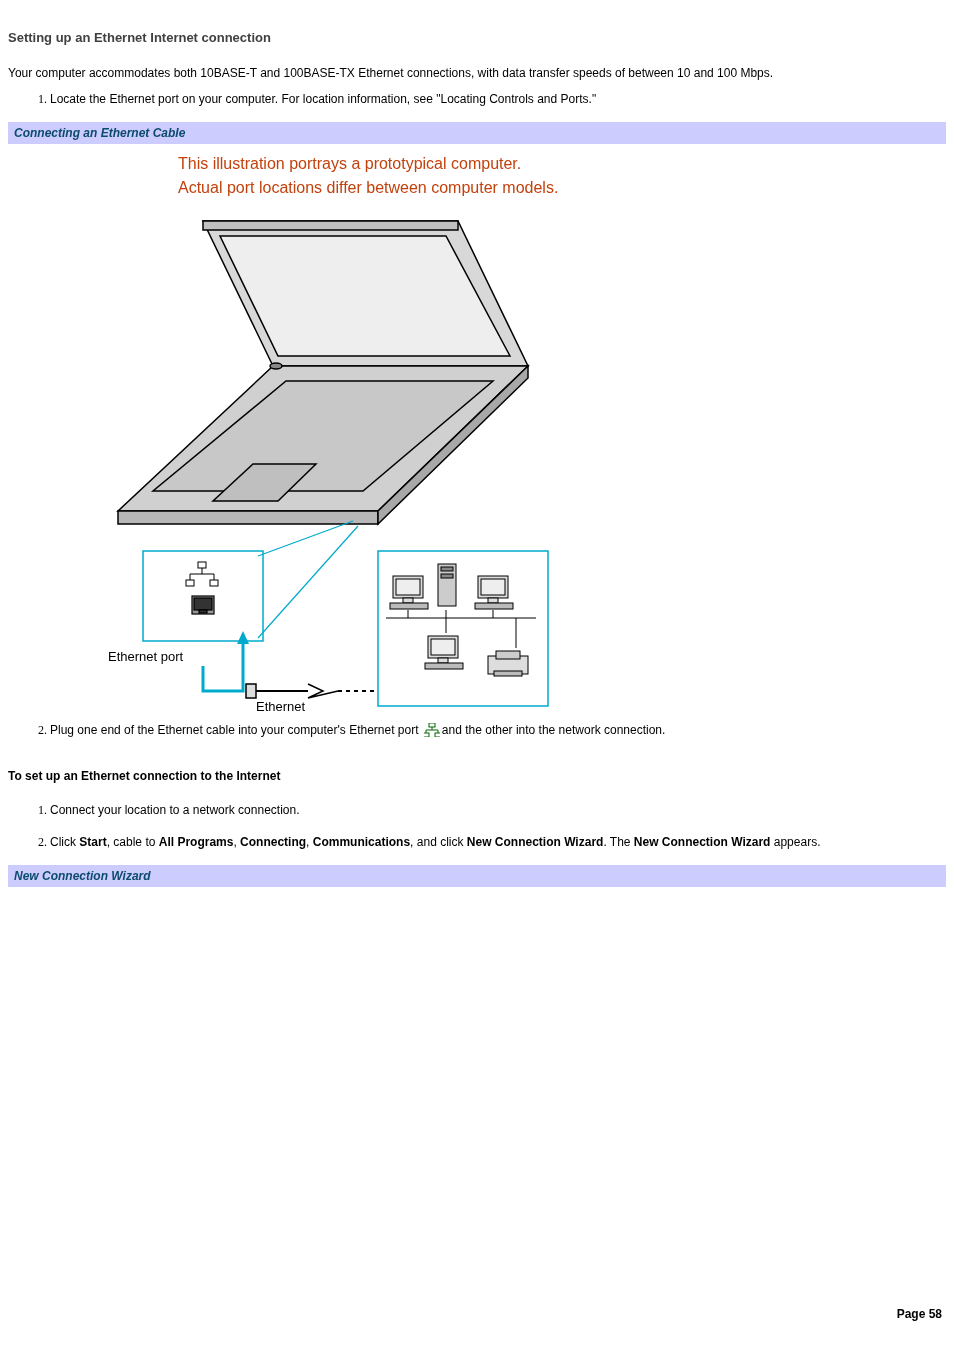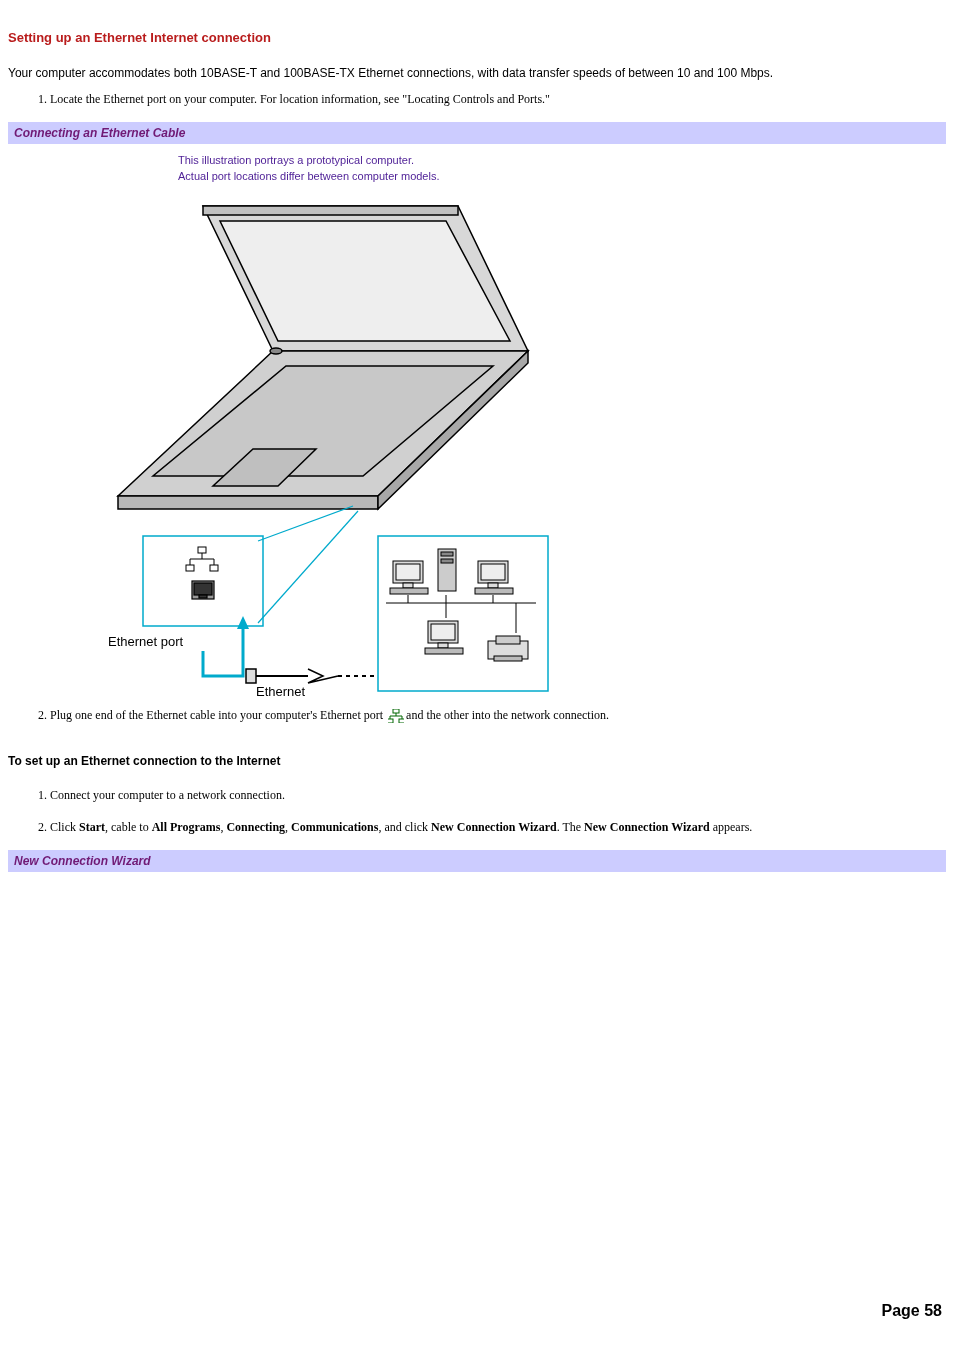--- a/index.html
+++ b/index.html
@@ -14,77 +14,77 @@
       color: #000;
       background: #fff;
       width: 954px;
       height: 1351px;
       position: relative;
     }
     .content {
       padding: 28px 8px 0 8px;
     }
     .main-heading {
-      color: #b91c1c;
+      color: #404040;
       font-weight: bold;
       font-size: 13px;
       margin-bottom: 16px;
     }
     .para {
       margin-bottom: 8px;
     }
     .sub-heading {
       font-weight: bold;
       margin-top: 28px;
       margin-bottom: 16px;
     }
     ol {
       margin-left: 24px;
       padding-left: 18px;
     }
     ol li {
       margin-bottom: 14px;
-      font-family: Liberation Serif, serif;
+      font-family: Liberation Sans, sans-serif;
     }
     ol li::marker {
       font-family: 'Times New Roman', serif;
       font-size: 12px;
     }
     .figure-header {
       background: #ccccff;
-      color: #701a75;
+      color: #0c4a6e;
       font-weight: bold;
       font-style: italic;
       padding: 2px 6px;
       margin-top: 4px;
       margin-bottom: 8px;
       font-size: 12px;
     }
     .figure-caption {
       font-family: Arial, sans-serif;
-      font-size: 11px;
+      font-size: 16px;
       margin-left: 170px;
       margin-bottom: 6px;
-      color: #4c1d95;
+      color: #c2410c;
     }
     .illustration-container {
       margin-left: 90px;
       margin-bottom: 0;
     }
     .net-icon {
       display: inline-block;
       vertical-align: middle;
       margin: 0 2px;
     }
     .page-footer {
       position: absolute;
       bottom: 28px;
       right: 12px;
       font-weight: bold;
-      font-size: 16px;
+      font-size: 12px;
       padding-left: 20px;
     }
   </style>
 </head>
 <body>
 
 <div class="content">
   <h2 class="main-heading">Setting up an Ethernet Internet connection</h2>
 
   <p class="para">Your computer accommodates both 10BASE-T and 100BASE-TX Ethernet connections, with data transfer speeds of between 10 and 100 Mbps.</p>
@@ -221,21 +221,21 @@
             <rect x="-1" y="10" width="6" height="4"></rect>
             <rect x="11" y="10" width="6" height="4"></rect>
           </g>
         </svg><span>and the other into the network connection.</span>
     </li>
   </ol>
 
   <p class="sub-heading">To set up an Ethernet connection to the Internet</p>
 
   <ol start="1">
-    <li>Connect your computer to a network connection.</li>
+    <li>Connect your location to a network connection.</li>
     <li>
       <span>Click </span><strong>Start</strong><span>, cable to </span><strong>All Programs</strong><span>, </span><strong>Connecting</strong><span>, </span><strong>Communications</strong><span>, and click </span><strong>New Connection Wizard</strong><span>. The </span><strong>New Connection Wizard</strong><span> appears.</span>
     </li>
   </ol>
 
   <div class="figure-header">New Connection Wizard</div>
 </div>
 
 <div class="page-footer">Page 58</div>
 

